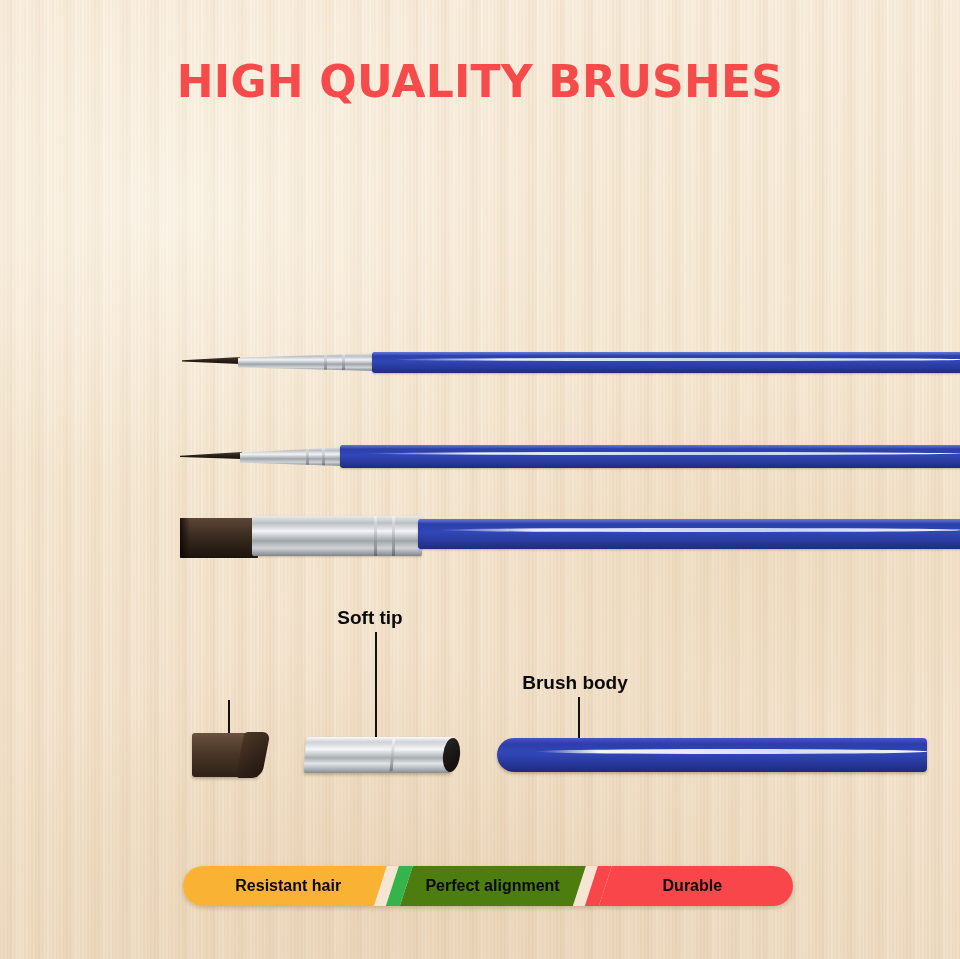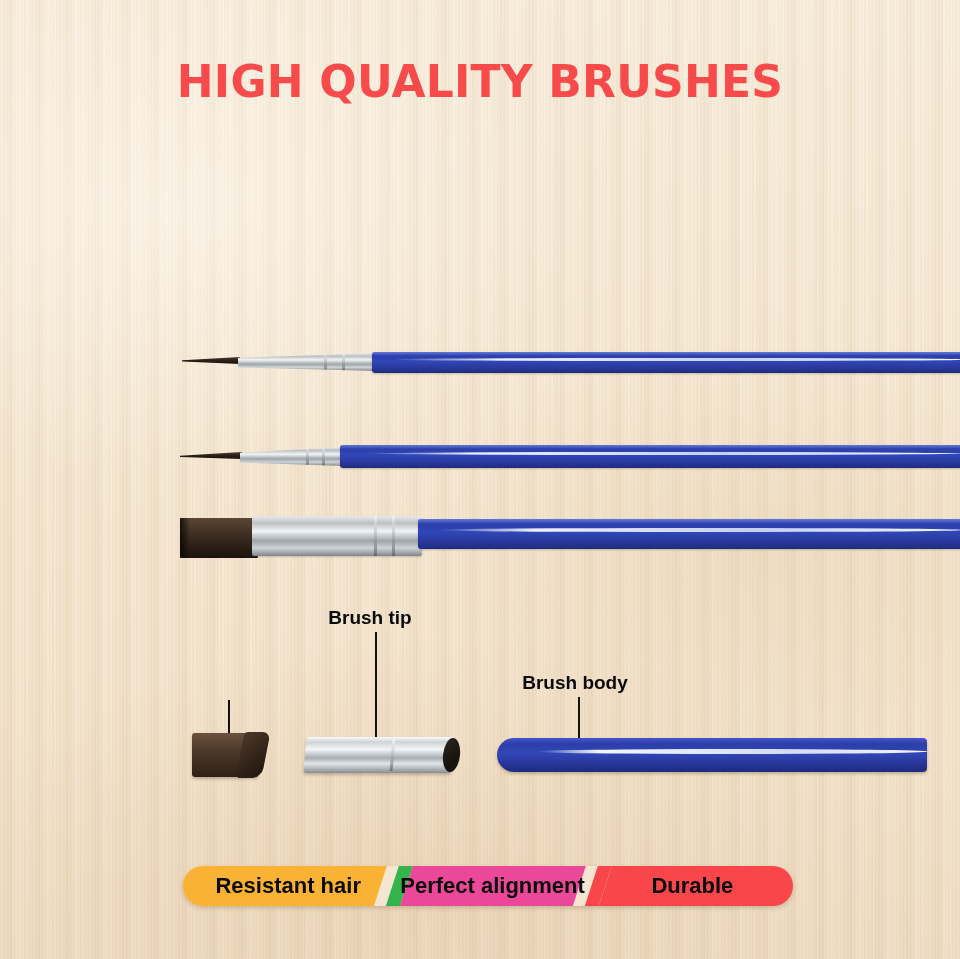--- a/index.html
+++ b/index.html
@@ -262,27 +262,27 @@
     overflow: hidden;
     display: flex;
     box-shadow: 0 2px 4px rgba(110,85,50,0.28);
   }
   .pill-seg {
     position: relative;
     display: flex;
     align-items: center;
     justify-content: center;
     font-family: "Liberation Sans", sans-serif;
-    font-size: 22px;
+    font-size: 16px;
     font-weight: 700;
     color: #0b0b0b;
     white-space: nowrap;
   }
   .pill-seg.amber { flex: 0 0 34.5%; background: #f9b233; }
-  .pill-seg.green { flex: 0 0 32.5%; background: #ec4899; }
+  .pill-seg.green { flex: 0 0 32.5%; background: #4d7c0f; }
   .pill-seg.red   { flex: 1 1 auto;  background: #f9464b; }
 
   .pill-seg.green::before,
   .pill-seg.red::before {
     content: "";
     position: absolute;
     left: -13px;
     top: -6px;
     width: 26px;
     height: 54px;
@@ -358,21 +358,21 @@
     </div>
     <div class="handle" style="left:418px; top:519px; width:544px; height:30px;">
       <div class="topedge"></div>
       <div class="shine"></div>
     </div>
   </div>
 
   <div class="leader" style="left:228px; top:700px; height:44px;"></div>
   <div class="leader-dot" style="left:220px; top:742px;"></div>
 
-  <div class="callout-label" style="left:290px; top:607px; width:160px;">Brush tip</div>
+  <div class="callout-label" style="left:290px; top:607px; width:160px;">Soft tip</div>
   <div class="leader" style="left:375px; top:632px; height:110px;"></div>
   <div class="leader-dot" style="left:367px; top:740px;"></div>
 
   <div class="callout-label" style="left:495px; top:672px; width:160px;">Brush body</div>
   <div class="leader" style="left:578px; top:697px; height:45px;"></div>
   <div class="leader-dot" style="left:570px; top:740px;"></div>
 
   <div class="sample-bristle" style="left:192px; top:733px;">
     <div class="cap"></div>
   </div>

